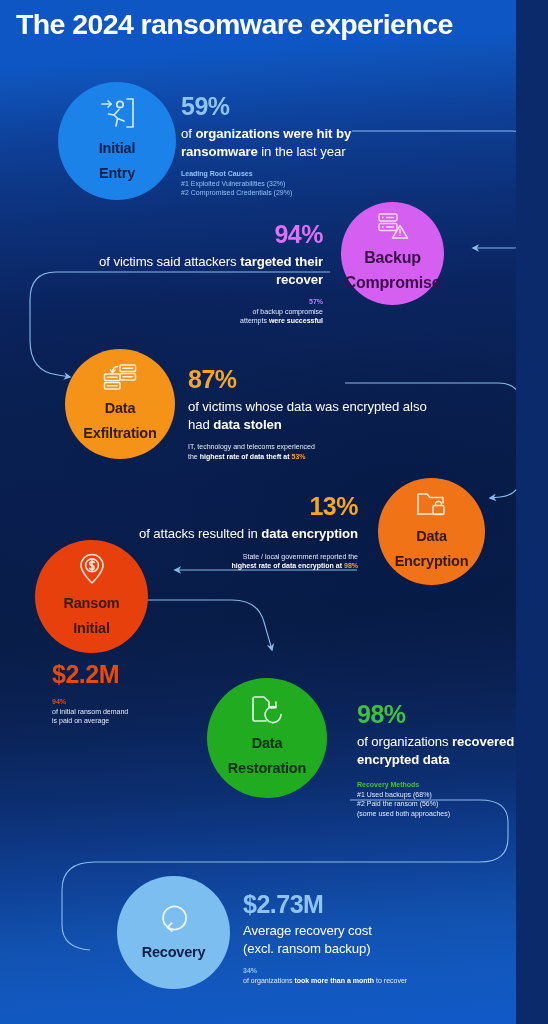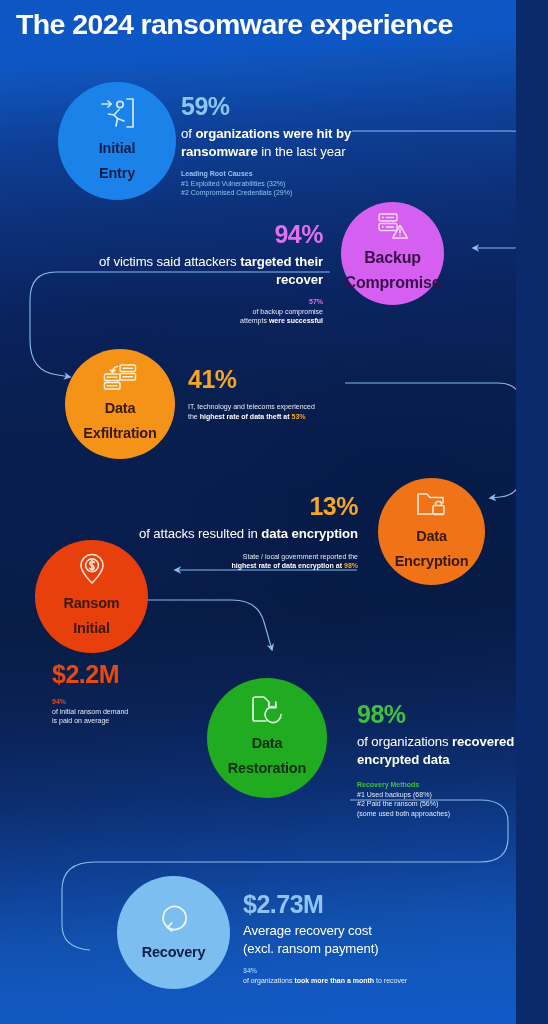--- a/index.html
+++ b/index.html
@@ -401,21 +401,24 @@
           <path d="M15.5 3.5 Q 11 4 10.5 9"></path>
           <path d="M8.2 6.8 L10.5 9.4 L13 7.1"></path>
         </svg>
       </span>
       <span class="node-label" style="color:#3a1a00; white-space:pre-line;">Data
 Exfiltration</span>
     </div>
   </div>
 
   <div class="stat la" style="left:188px; top:365px; width:240px;">
-    <div class="stat-pct" style="color:#f5a623;">41%</div>
+    <div class="stat-pct" style="color:#f5a623;">87%</div>
+    <div class="stat-desc" style="margin-top:5px;">
+      <span>of victims whose data was encrypted also had </span><b>data stolen</b>
+    </div>
     <div class="stat-note" style="color:#e4ecf8;">
       <div>IT, technology and telecoms experienced</div>
       <div>
         <span>the </span><b>highest rate of data theft at </b><b style="color:#f5a623;">53%</b>
       </div>
     </div>
   </div>
 
   <div class="node" style="left:378px; top:478px; width:107px; height:107px;">
     <svg class="ticks" viewBox="0 0 107 107">
@@ -756,21 +759,21 @@
           <path d="M13.6 22.2 L9.4 26.6 L13.9 30"></path>
         </svg>
       </span>
       <span class="node-label" style="color:#0b1f4a;">Recovery</span>
     </div>
   </div>
 
   <div class="stat la" style="left:243px; top:890px; width:260px;">
     <div class="stat-pct" style="color:#8fc4f2;">$2.73M</div>
     <div class="stat-desc" style="margin-top:4px;">
-      <span>Average  recovery cost</span><br><span>(excl. ransom payment)</span>
+      <span>Average  recovery cost</span><br><span>(excl. ransom backup)</span>
     </div>
     <div class="stat-note" style="color:#e4ecf8;">
       <div class="note-head" style="color:#8fc4f2;">34%</div>
       <div>
         <span>of organizations </span><b>took more than a month</b><span> to recover</span>
       </div>
     </div>
   </div>
 
 </div>

